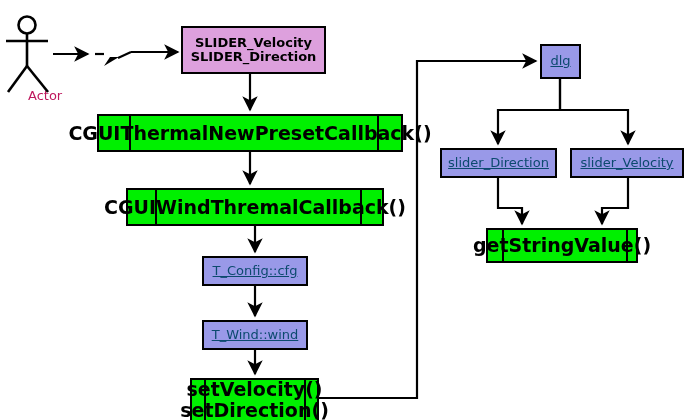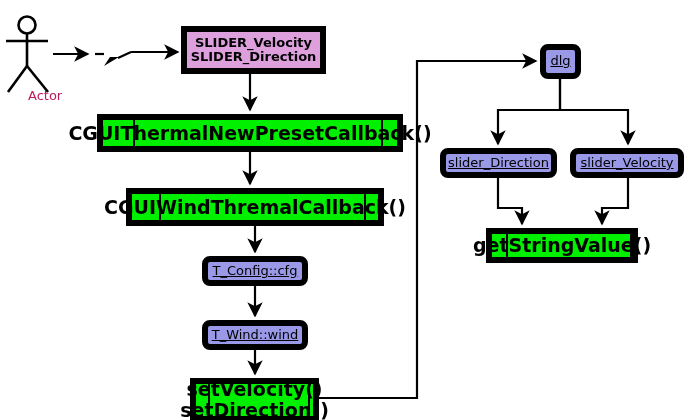--- a/index.html
+++ b/index.html
@@ -18,41 +18,40 @@
   #edges {
     position: absolute;
     left: 0; top: 0;
     width: 684px;
     height: 420px;
     pointer-events: none;
   }
   .node {
     position: absolute;
     box-sizing: border-box;
-    border: 6px solid #000000;
+    border: 2px solid #000000;
     display: flex;
     align-items: center;
     justify-content: center;
     text-align: center;
     line-height: 1.08;
     white-space: nowrap;
   }
   
   .n-plum {
     background: #dda0dd;
     font-weight: bold;
     font-size: 13px;
     color: #000;
   }
   
   .n-blue {
     background: #9999e8;
     font-size: 13px;
-    color: #000000;
-    border-radius: 8px;
+    color: #0c4a6e;
   }
   .n-blue .lbl { text-decoration: underline; }
   
   .n-green {
     background: #00f000;
     font-weight: bold;
     font-size: 19px;
     color: #000;
   }
   .n-green .lbl {

